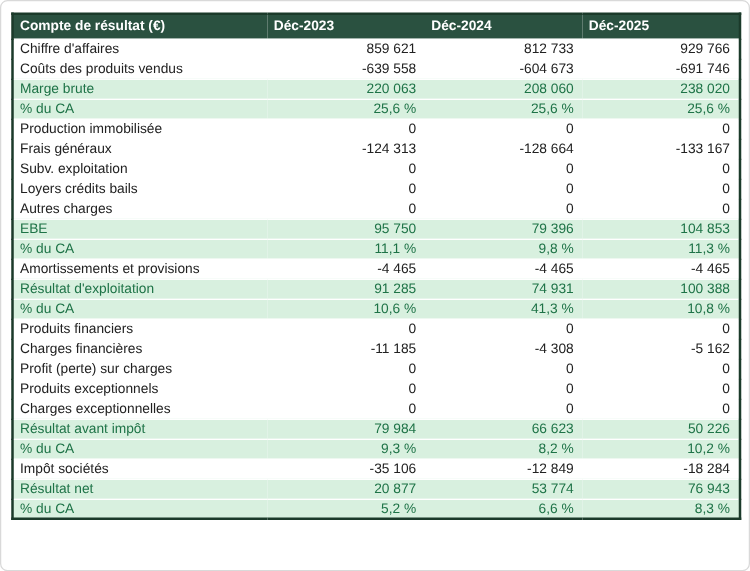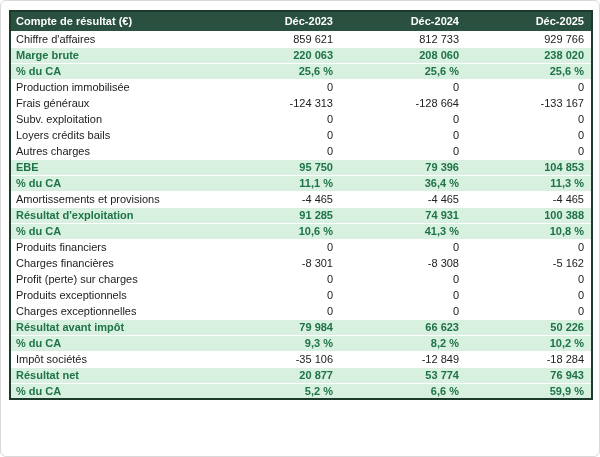--- a/index.html
+++ b/index.html
@@ -37,35 +37,35 @@
   thead th{
     background:var(--header-bg);
     color:var(--header-text);
     font-weight:bold;
     height:20px;
     padding:0 7px 0 5px;
     white-space:nowrap;
     border-bottom:1px solid #ffffff;
   }
   thead th.label{text-align:left;}
-  thead th.num{text-align:right;}
+  thead th.num{text-align:left;}
   tbody td{
     height:16px;
     padding:0 7px 0 5px;
     color:var(--body-text);
     white-space:nowrap;
     border-bottom:1px solid #ffffff;
     background:#ffffff;
   }
   tbody tr:last-child td{border-bottom:none;}
   tbody td.num{text-align:right;}
   tbody tr.highlight td{
     background:var(--highlight-bg);
     color:var(--highlight-text);
-    font-weight:bold;
+    font-weight:normal;
   }
 </style>
 </head>
 <body>
 
 <div class="page">
   <table class="income-statement">
     <colgroup>
       <col class="c-label">
       <col class="c-num">
@@ -80,20 +80,26 @@
         <th class="num">Déc-2025</th>
       </tr>
     </thead>
     <tbody id="table-body">
         <tr class="">
           <td class="label">Chiffre d'affaires</td>
           <td class="num">859 621</td>
           <td class="num">812 733</td>
           <td class="num">929 766</td>
         </tr>
+        <tr class="">
+          <td class="label">Coûts des produits vendus</td>
+          <td class="num">-639 558</td>
+          <td class="num">-604 673</td>
+          <td class="num">-691 746</td>
+        </tr>
         <tr class="highlight">
           <td class="label">Marge brute</td>
           <td class="num">220 063</td>
           <td class="num">208 060</td>
           <td class="num">238 020</td>
         </tr>
         <tr class="highlight">
           <td class="label">% du CA</td>
           <td class="num">25,6 %</td>
           <td class="num">25,6 %</td>
@@ -131,21 +137,21 @@
         </tr>
         <tr class="highlight">
           <td class="label">EBE</td>
           <td class="num">95 750</td>
           <td class="num">79 396</td>
           <td class="num">104 853</td>
         </tr>
         <tr class="highlight">
           <td class="label">% du CA</td>
           <td class="num">11,1 %</td>
-          <td class="num">36,4 %</td>
+          <td class="num">9,8 %</td>
           <td class="num">11,3 %</td>
         </tr>
         <tr class="">
           <td class="label">Amortissements et provisions</td>
           <td class="num">-4 465</td>
           <td class="num">-4 465</td>
           <td class="num">-4 465</td>
         </tr>
         <tr class="highlight">
           <td class="label">Résultat d'exploitation</td>
@@ -160,22 +166,22 @@
           <td class="num">10,8 %</td>
         </tr>
         <tr class="">
           <td class="label">Produits financiers</td>
           <td class="num">0</td>
           <td class="num">0</td>
           <td class="num">0</td>
         </tr>
         <tr class="">
           <td class="label">Charges financières</td>
-          <td class="num">-8 301</td>
-          <td class="num">-8 308</td>
+          <td class="num">-11 185</td>
+          <td class="num">-4 308</td>
           <td class="num">-5 162</td>
         </tr>
         <tr class="">
           <td class="label">Profit (perte) sur charges</td>
           <td class="num">0</td>
           <td class="num">0</td>
           <td class="num">0</td>
         </tr>
         <tr class="">
           <td class="label">Produits exceptionnels</td>
@@ -210,17 +216,17 @@
         <tr class="highlight">
           <td class="label">Résultat net</td>
           <td class="num">20 877</td>
           <td class="num">53 774</td>
           <td class="num">76 943</td>
         </tr>
         <tr class="highlight">
           <td class="label">% du CA</td>
           <td class="num">5,2 %</td>
           <td class="num">6,6 %</td>
-          <td class="num">59,9 %</td>
+          <td class="num">8,3 %</td>
         </tr>
       </tbody>
   </table>
 </div>
 
 </body></html>

